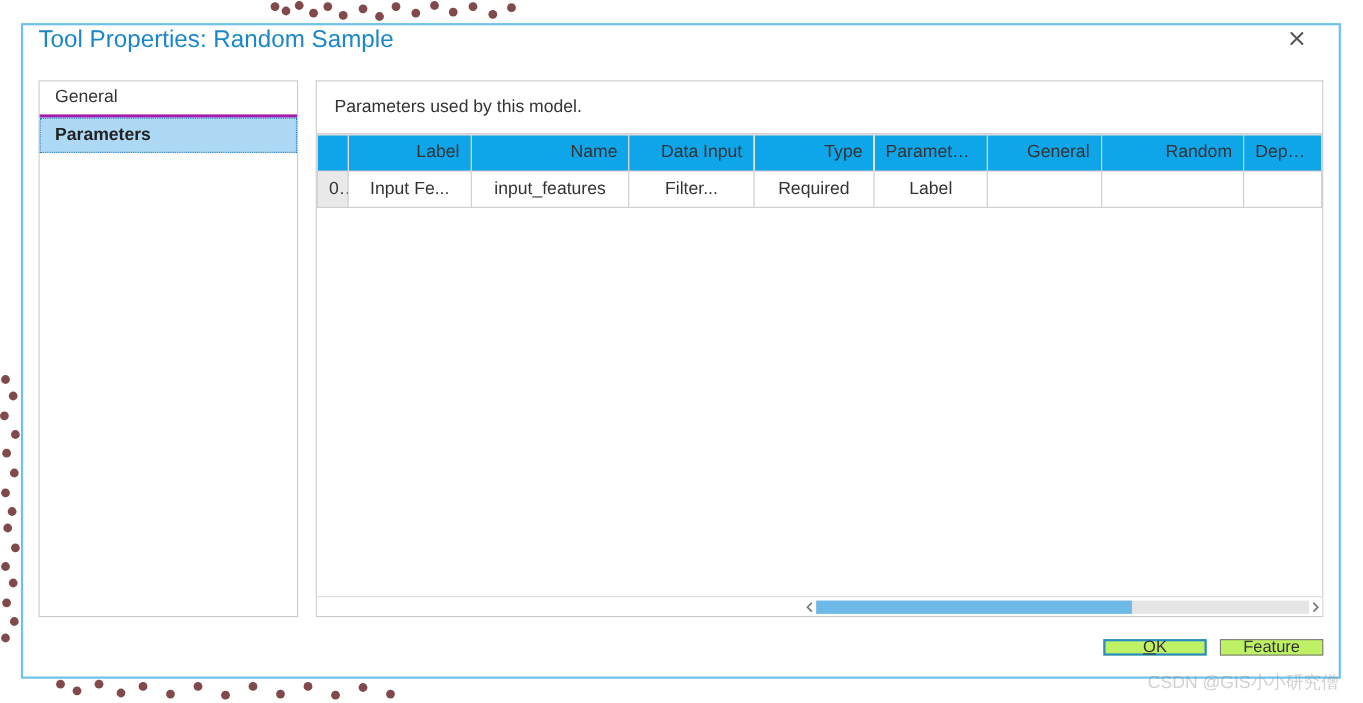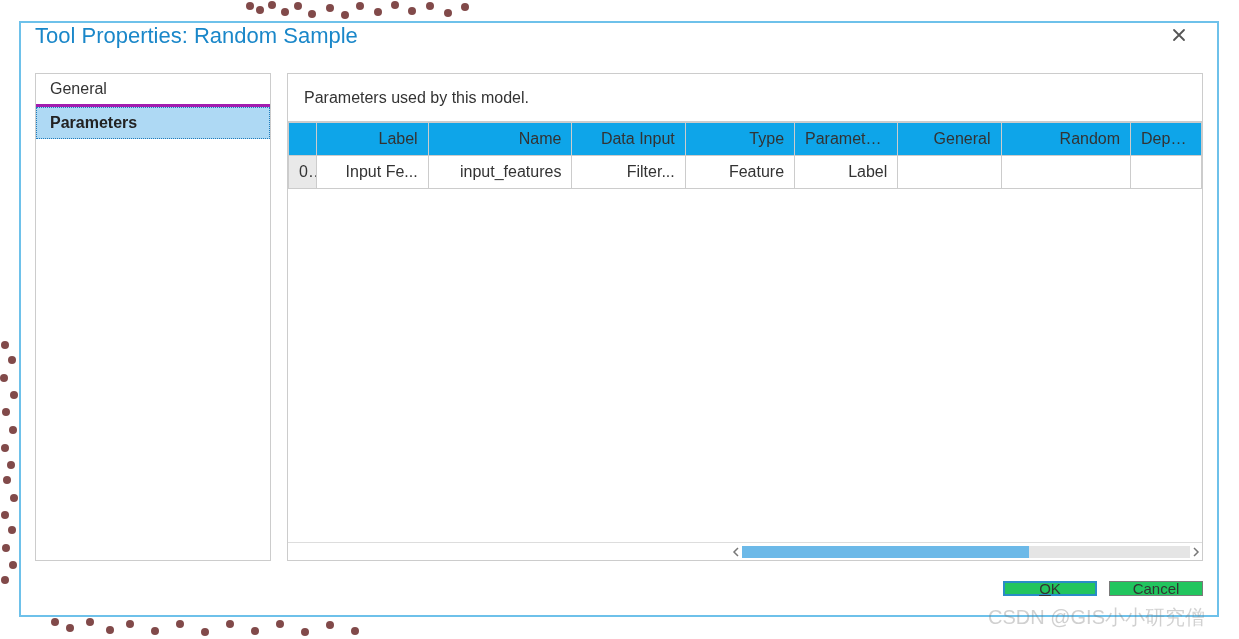--- a/index.html
+++ b/index.html
@@ -105,21 +105,21 @@
   }
   table.grid {
     border-collapse: collapse;
     width: 100%;
     table-layout: fixed;
   }
   table.grid th, table.grid td {
     border: 1px solid #ccc;
     padding: 7px 10px;
     font-size: 16px;
-    text-align: right;
+    text-align: center;
     white-space: nowrap;
     overflow: hidden;
     text-overflow: ellipsis;
   }
   table.grid th {
     background: #0ea5e9;
     font-weight: 400;
     text-align: right;
     color: #333;
   }
@@ -169,34 +169,34 @@
     display: flex;
     align-items: center;
     justify-content: flex-end;
     gap: 12px;
     padding: 0 14px;
   }
   .btn {
     min-width: 94px;
     height: 15px;
     border: 1px solid #7a7a7a;
-    background: #22c55e;
+    background: #bef264;
     font-size: 15px;
     color: #333;
     cursor: pointer;
     display: inline-flex; align-items: center; justify-content: center;
   }
   .btn.primary { border: 2px solid #2a8cc7; }
   .ul-first::first-letter { text-decoration: underline; }
 
   .watermark {
     position: absolute;
-    right: 34px; bottom: 8px;
+    right: 22px; bottom: 8px;
     color: rgba(120,120,120,.35);
-    font-size: 20px;
+    font-size: 16px;
     z-index: 2;
     pointer-events: none;
   }
 </style>
 </head>
 <body>
 
 <svg class="bg-dots" width="1239" height="639">
   <g>
     <circle cx="250" cy="6" r="4"></circle>
@@ -281,21 +281,21 @@
                 <th class="col-filter">Random</th>
                 <th class="col-depend">Dependency</th>
               </tr>
             </thead>
             <tbody>
               <tr>
                 <td class="rowhdr">0</td>
                 <td>Input Fe...</td>
                 <td>input_features</td>
                 <td>Filter...</td>
-                <td>Feature</td>
+                <td>Required</td>
                 <td>Label</td>
                 <td></td>
                 <td></td>
                 <td></td>
               </tr>
             </tbody>
           </table>
         </div>
 
         <div class="hscroll">
@@ -316,18 +316,18 @@
         </div>
       </div>
     </div>
   </div>
 
   <div class="footer">
     <button class="btn primary">
         <span class="ul-first">OK</span>
       </button>
     <button class="btn">
-        <span>Cancel</span>
+        <span>Feature</span>
       </button>
   </div>
 </div>
 
 <div class="watermark">CSDN @GIS小小研究僧</div>
 
 </body></html>

